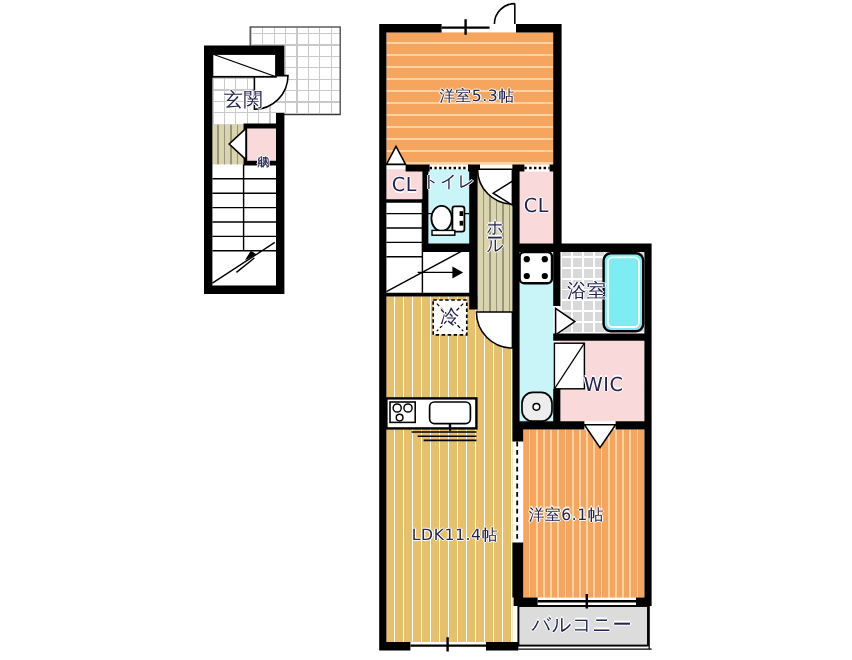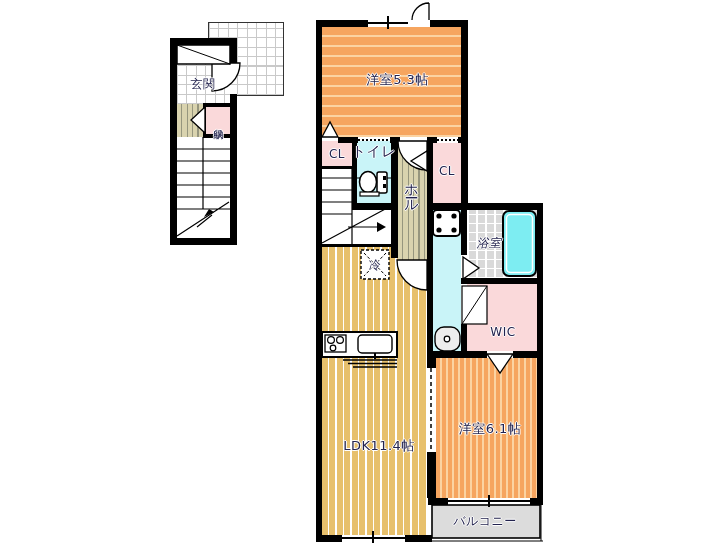--- a/index.html
+++ b/index.html
@@ -14,21 +14,21 @@
   .stripes-h-orange{background:repeating-linear-gradient(180deg,#F6A55F 0 8px,#FBD3A2 8px 10px);}
   .stripes-v-orange{background:repeating-linear-gradient(90deg,#F6A55F 0 4.5px,#FBD3A2 4.5px 6px);}
   .stripes-v-tan{background:repeating-linear-gradient(90deg,#E7C06C 0 6px,#ffffff 6px 7.5px);}
   .stripes-v-beige{background:repeating-linear-gradient(90deg,#D9D3AE 0 4.2px,#96967E 4.2px 5.4px);}
   .pink{background:#FAD9DA;}
   .cyan{background:#C9F4F8;}
   .tile-gray{background-color:#D9D9D9;
     background-image:repeating-linear-gradient(0deg,#fff 0 1.5px,transparent 1.5px 9px),
                      repeating-linear-gradient(90deg,#fff 0 1.5px,transparent 1.5px 9px);}
   svg.overlay{position:absolute;left:0;top:0;width:710px;height:550px;}
-  .label{position:absolute;transform:translate(-50%,-50%);color:#23234E;font-size:12px;
+  .label{position:absolute;transform:translate(-50%,-50%);color:#23234E;font-size:16px;
          white-space:nowrap;letter-spacing:0.5px;z-index:5;
          text-shadow:-1px 0 #fff,1px 0 #fff,0 -1px #fff,0 1px #fff;}
   .label.big{font-size:13px;}
   .label.small{font-size:14px;}
   .label.vert{writing-mode:vertical-rl;text-orientation:upright;letter-spacing:0;white-space:normal;}
   .label.tiny{font-size:10px;}
 </style>
 </head>
 <body>
 
@@ -147,20 +147,20 @@
     </g>
   </svg>
 
   <div class="label" style="left:203px;top:84px;">玄関</div>
   <div class="label vert tiny" style="left:218px;top:121px;">収納</div>
   <div class="label big" style="left:392px;top:80px;padding-left:11px;">洋室5.3帖</div>
   <div class="label" style="left:337px;top:154px;">CL</div>
   <div class="label small" style="left:374px;top:152px;">トイレ</div>
   <div class="label vert small" style="left:412px;top:190px;">ホール</div>
   <div class="label" style="left:447px;top:171px;">CL</div>
-  <div class="label" style="left:489px;top:243px;font-style:italic;">浴室</div>
-  <div class="label" style="left:503px;top:332px;text-align:right;">WIC</div>
+  <div class="label" style="left:489px;top:243px;">浴室</div>
+  <div class="label" style="left:503px;top:320px;text-align:right;">WIC</div>
   <div class="label" style="left:375px;top:265px;">冷</div>
   <div class="label big" style="left:379px;top:446px;">LDK11.4帖</div>
-  <div class="label big" style="left:490px;top:429px;">洋室6.1帖</div>
+  <div class="label big" style="left:472px;top:429px;">洋室6.1帖</div>
   <div class="label" style="left:485px;top:521px;">バルコニー</div>
 
 </div>
 
 </body></html>

